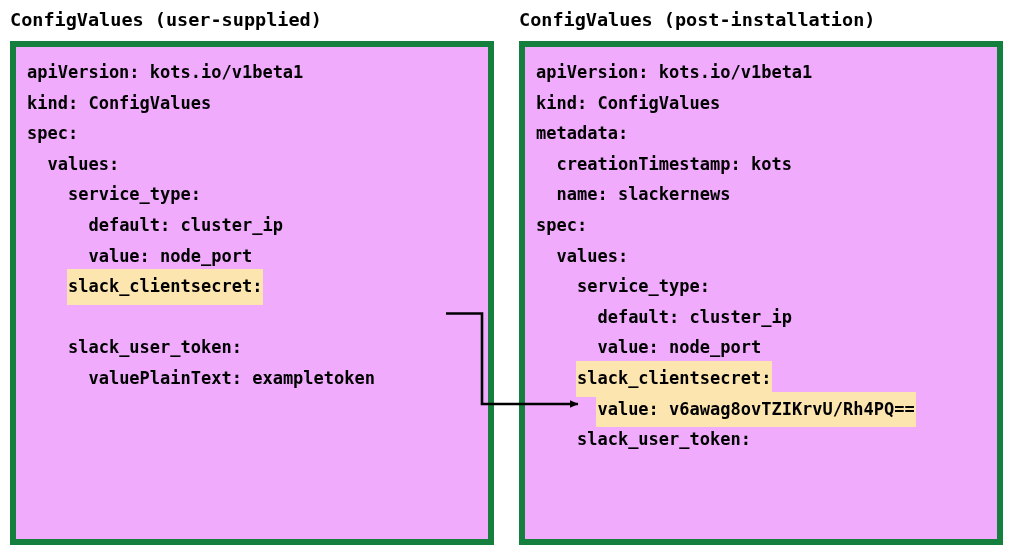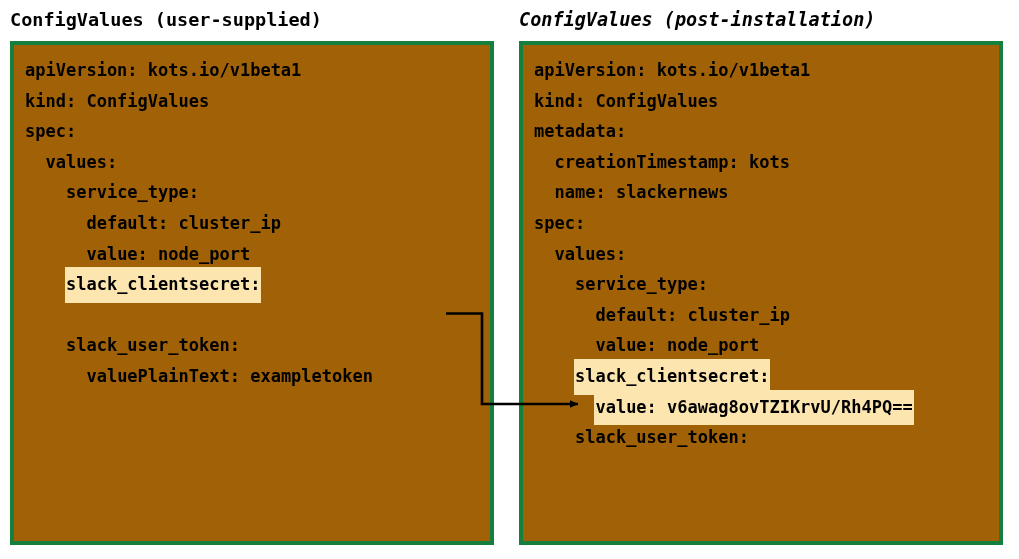--- a/index.html
+++ b/index.html
@@ -27,27 +27,27 @@
     position: absolute;
     font-family: "DejaVu Sans Mono", "Liberation Mono", monospace;
     font-size: 18.5px;
     font-weight: bold;
     color: #000000;
     letter-spacing: 0px;
     white-space: nowrap;
     text-align: left;
   }
   #title-left  { left: 10px;  top: 9px;  width: 484px; }
-  #title-right { left: 519px; top: 9px;  width: 484px; font-style: italic; }
+  #title-right { left: 519px; top: 9px;  width: 484px; }
 
   
   .panel {
     position: absolute;
-    background: #a16207;
-    border: 4px solid #15803d;
+    background: #f0abfc;
+    border: 6px solid #15803d;
     box-sizing: border-box;
     overflow: hidden;
   }
   #panel-left  { left: 10px;  top: 41px; width: 484px; height: 504px; }
   #panel-right { left: 519px; top: 41px; width: 484px; height: 504px; }
 
   .code-block {
     position: absolute;
     left: 0;
     top: 8px;

